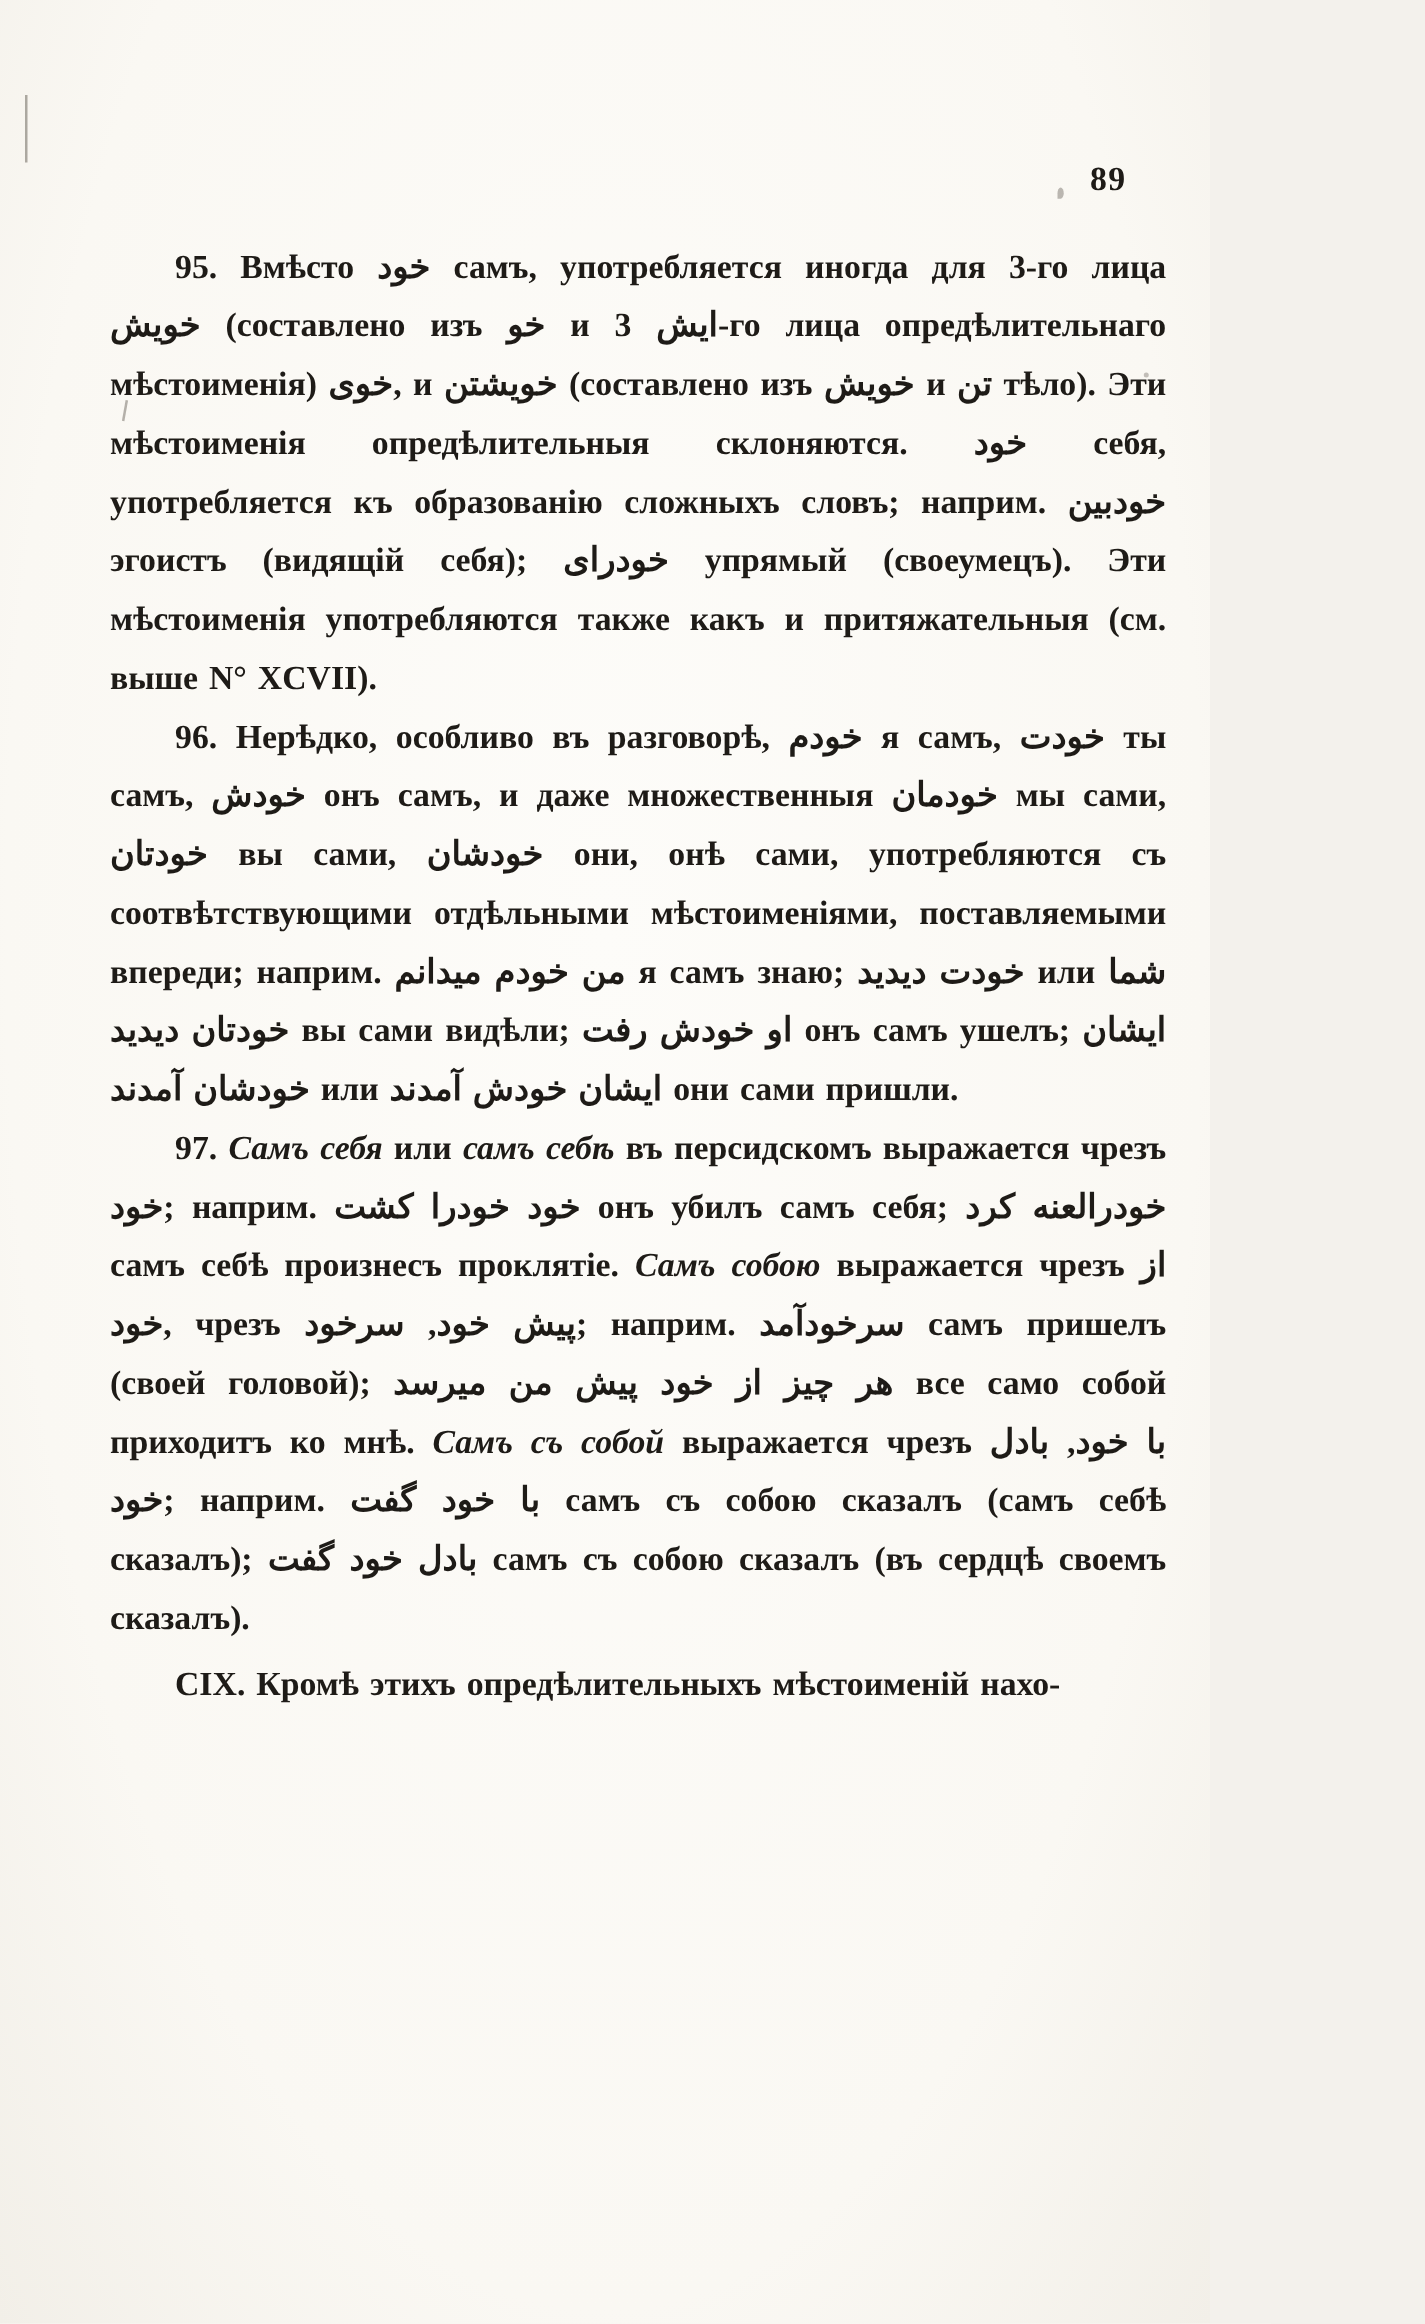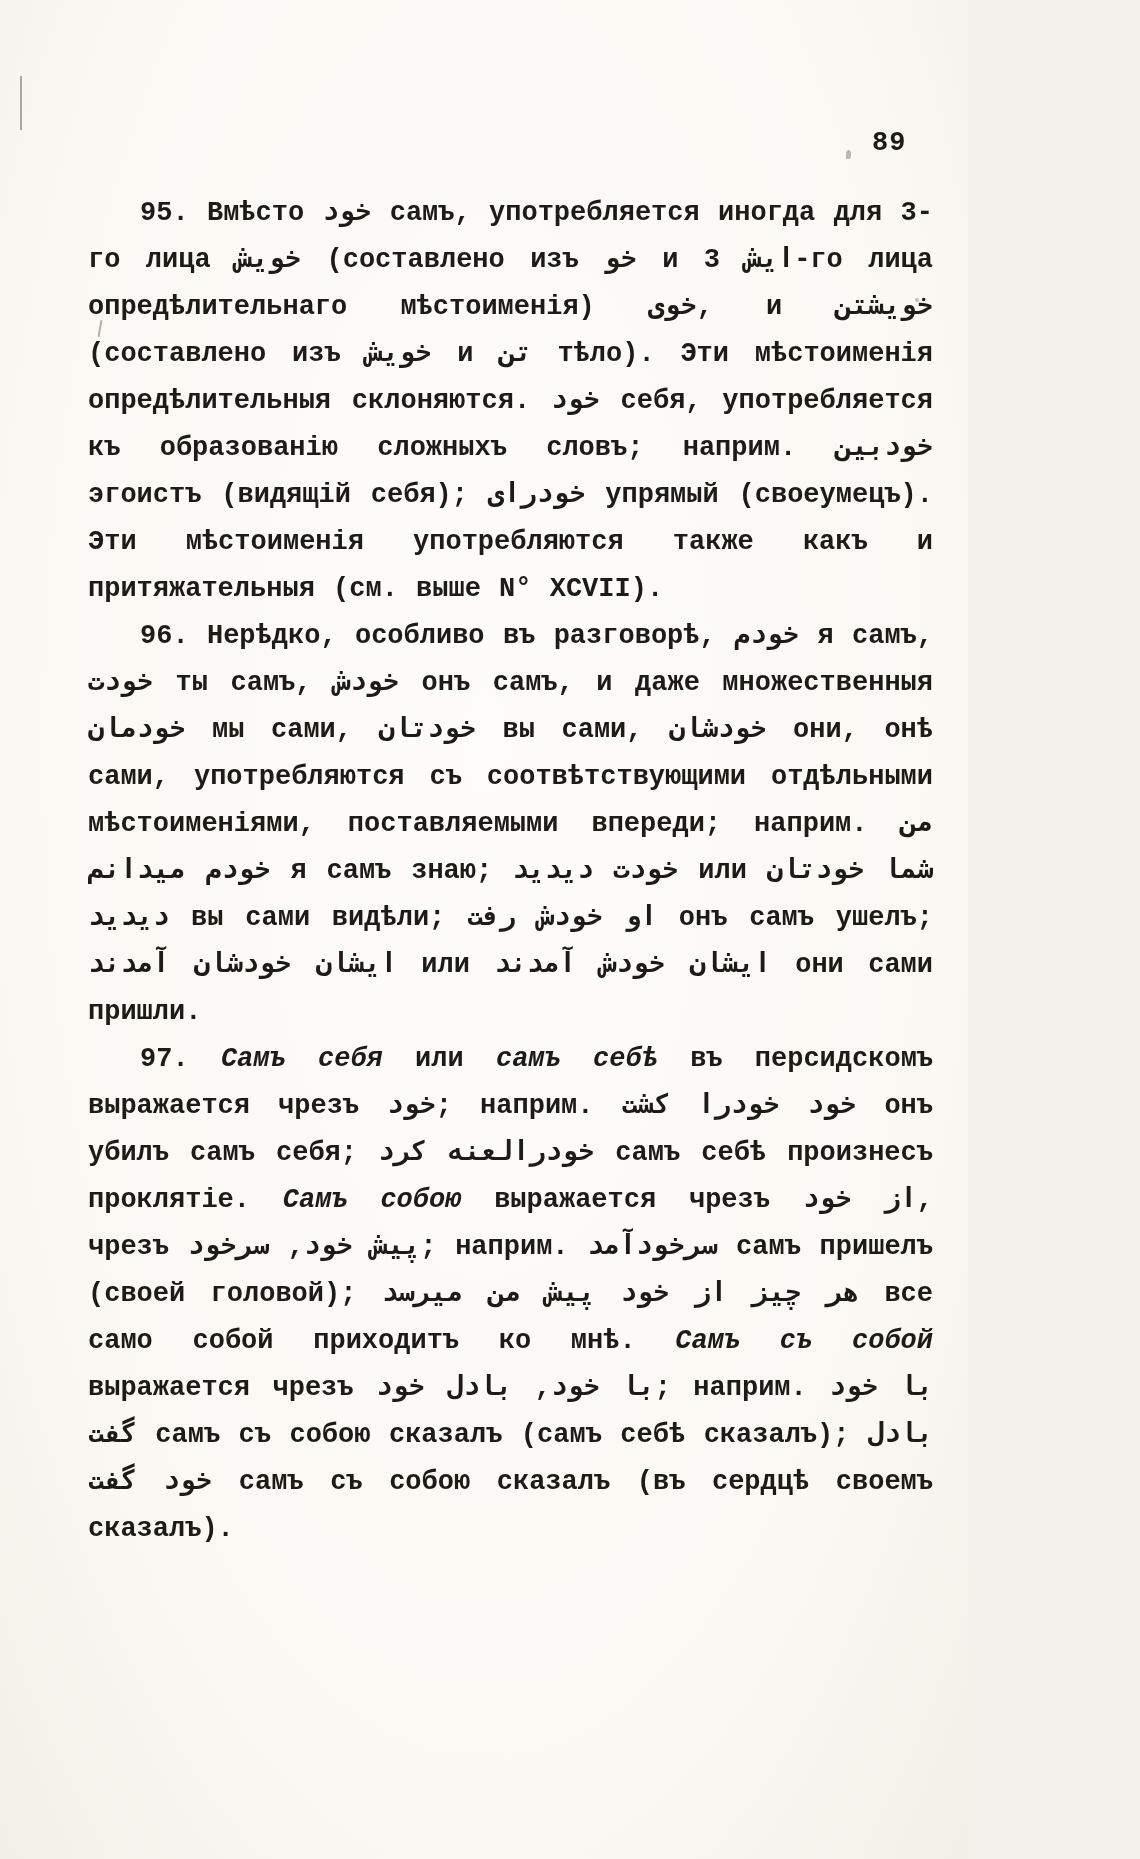--- a/index.html
+++ b/index.html
@@ -12,21 +12,21 @@
     background: #f3f1ec;
     overflow: hidden;
   }
   .page {
     position: relative;
     width: 968px;
     height: 1859px;
     background: #fbfaf6;
     background-image: radial-gradient(ellipse at 50% 40%, #fdfcf9 0%, #faf8f3 70%, #f2efe8 100%);
     color: #1e1b17;
-    font-family: Liberation Mono, monospace;
+    font-family: Liberation Serif, serif;
   }
   .page-number {
     position: absolute;
     top: 128px;
     left: 872px;
     font-size: 27px;
     font-weight: bold;
     letter-spacing: 1px;
   }
   .text-block {
@@ -75,15 +75,16 @@
   <div class="page-number">89</div>
 
   <div class="text-block">
 
     <p class="para"><span>95. Вмѣсто خود самъ, употребляется иногда для 3-го лица خويش (составлено изъ خو и ايش 3-го лица опредѣлительнаго мѣстоименія) خوى, и خويشتن (составлено изъ خويش и تن тѣло). Эти мѣстоименія опредѣлительныя склоняются. خود себя, употребляется къ образованію сложныхъ словъ; наприм. خودبين эгоистъ (видящій себя); خودراى упрямый (своеумецъ). Эти мѣстоименія употребляются также какъ и притяжательныя (см. выше N° XCVII).</span></p>
 
     <p class="para"><span>96. Нерѣдко, особливо въ разговорѣ, خودم я самъ, خودت ты самъ, خودش онъ самъ, и даже множественныя خودمان мы сами, خودتان вы сами, خودشان они, онѣ сами, употребляются съ соотвѣтствующими отдѣльными мѣстоименіями, поставляемыми впереди; наприм. من خودم ميدانم я самъ знаю; خودت ديديد или شما خودتان ديديد вы сами видѣли; او خودش رفت онъ самъ ушелъ; ايشان خودشان آمدند или ايشان خودش آمدند они сами пришли.</span></p>
 
     <p class="para"><span>97. </span><span class="it">Самъ себя</span><span> или </span><span class="it">самъ себѣ</span><span> въ персидскомъ выражается чрезъ خود; наприм. خود خودرا كشت онъ убилъ самъ себя; خودرالعنه كرد самъ себѣ произнесъ проклятіе. </span><span class="it">Самъ собою</span><span> выражается чрезъ از خود, чрезъ پيش خود, سرخود; наприм. سرخودآمد самъ пришелъ (своей головой); هر چيز از خود پيش من ميرسد все само собой приходитъ ко мнѣ. </span><span class="it">Самъ съ собой</span><span> выражается чрезъ با خود, بادل خود; наприм. با خود گفت самъ съ собою сказалъ (самъ себѣ сказалъ); بادل خود گفت самъ съ собою сказалъ (въ сердцѣ своемъ сказалъ).</span></p>
 
+    <p class="para para-cix"><span>CIX. Кромѣ этихъ опредѣлительныхъ мѣстоименій нахо-</span></p>
 
   </div>
 </div>
 
 </body></html>

